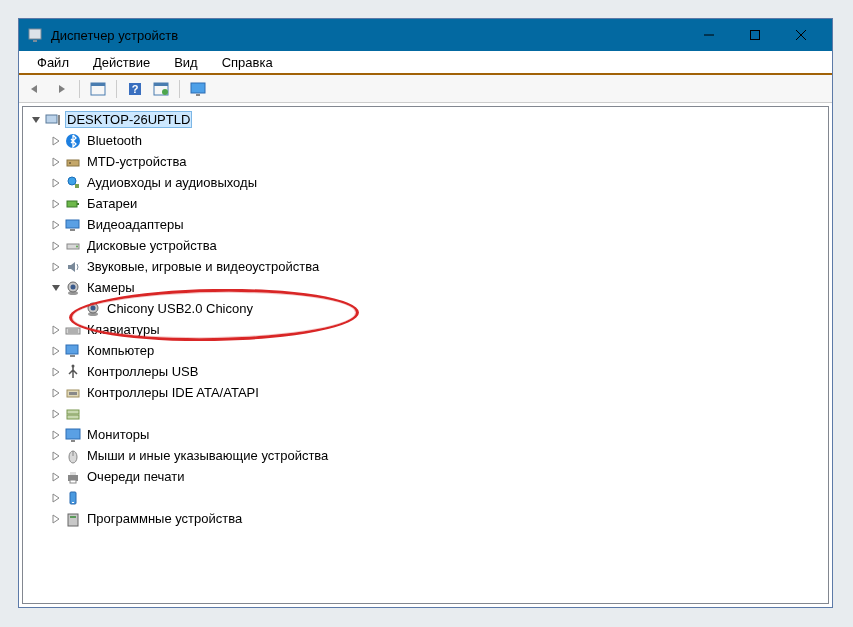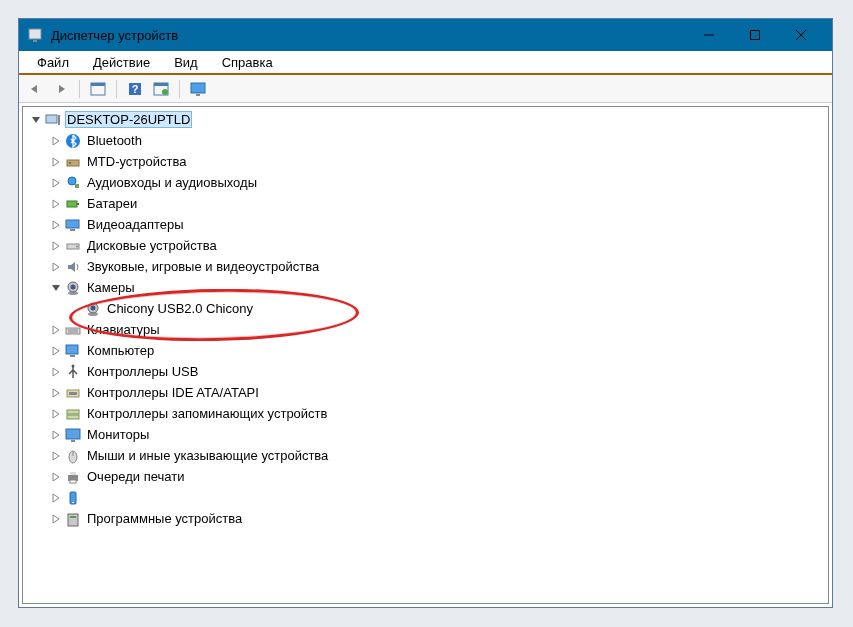--- a/index.html
+++ b/index.html
@@ -463,21 +463,20 @@
                   <svg width="10" height="10">
                     <path d="M2 1 L8 5 L2 9 Z" fill="none" stroke="#888"></path>
                   </svg>
                 </span>
                 <span class="nicon">
                   <svg width="16" height="16">
                     <rect x="2" y="4" width="12" height="4" fill="#c8d8b0" stroke="#7a9850"></rect>
                     <rect x="2" y="9" width="12" height="4" fill="#c8d8b0" stroke="#7a9850"></rect>
                   </svg>
                 </span>
-                <span class="label">Контроллеры запоминающих устройств</span>
               </div>
             </div>
             <div class="node">
               <div class="row">
                 <span class="spacer" style="width:22px"></span>
                 <span class="chev ">
                   <svg width="10" height="10">
                     <path d="M2 1 L8 5 L2 9 Z" fill="none" stroke="#888"></path>
                   </svg>
                 </span>

